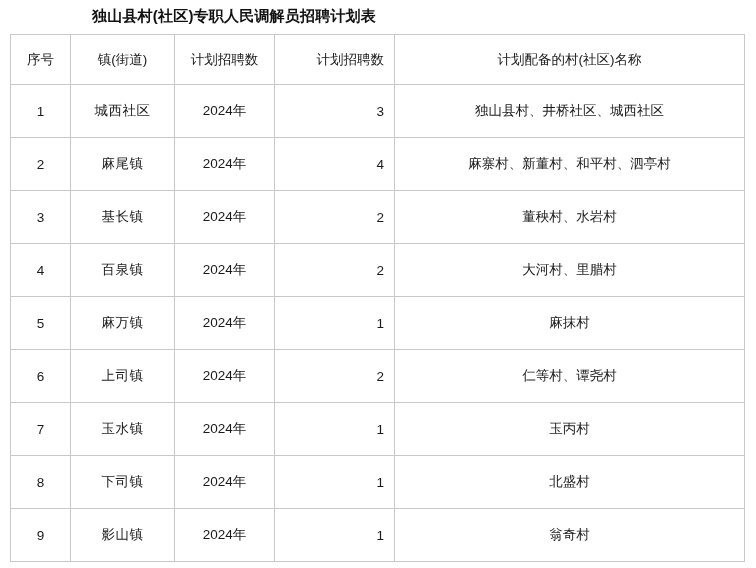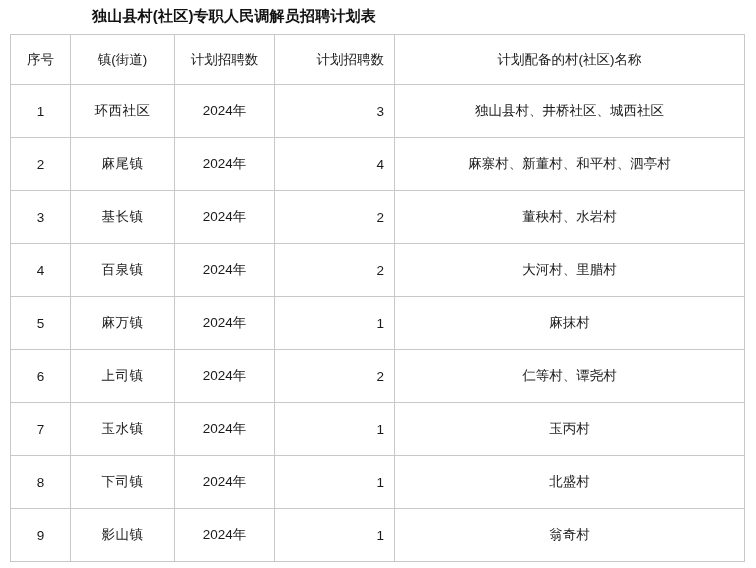--- a/index.html
+++ b/index.html
@@ -82,21 +82,21 @@
         <th class="align-left">序号</th>
         <th class="align-left">镇(街道)</th>
         <th class="align-left">计划招聘数</th>
         <th class="align-center">计划招聘数</th>
         <th class="align-left">计划配备的村(社区)名称</th>
       </tr>
     </thead>
     <tbody>
       <tr>
         <td class="align-left">1</td>
-        <td class="align-left cell-name">环西社区</td>
+        <td class="align-left cell-name">城西社区</td>
         <td class="align-left">2024年</td>
         <td class="align-center">3</td>
         <td class="align-left">独山县村、井桥社区、城西社区</td>
       </tr>
       <tr>
         <td class="align-left">2</td>
         <td class="align-left cell-name">麻尾镇</td>
         <td class="align-left">2024年</td>
         <td class="align-center">4</td>
         <td class="align-left">麻寨村、新董村、和平村、泗亭村</td>

